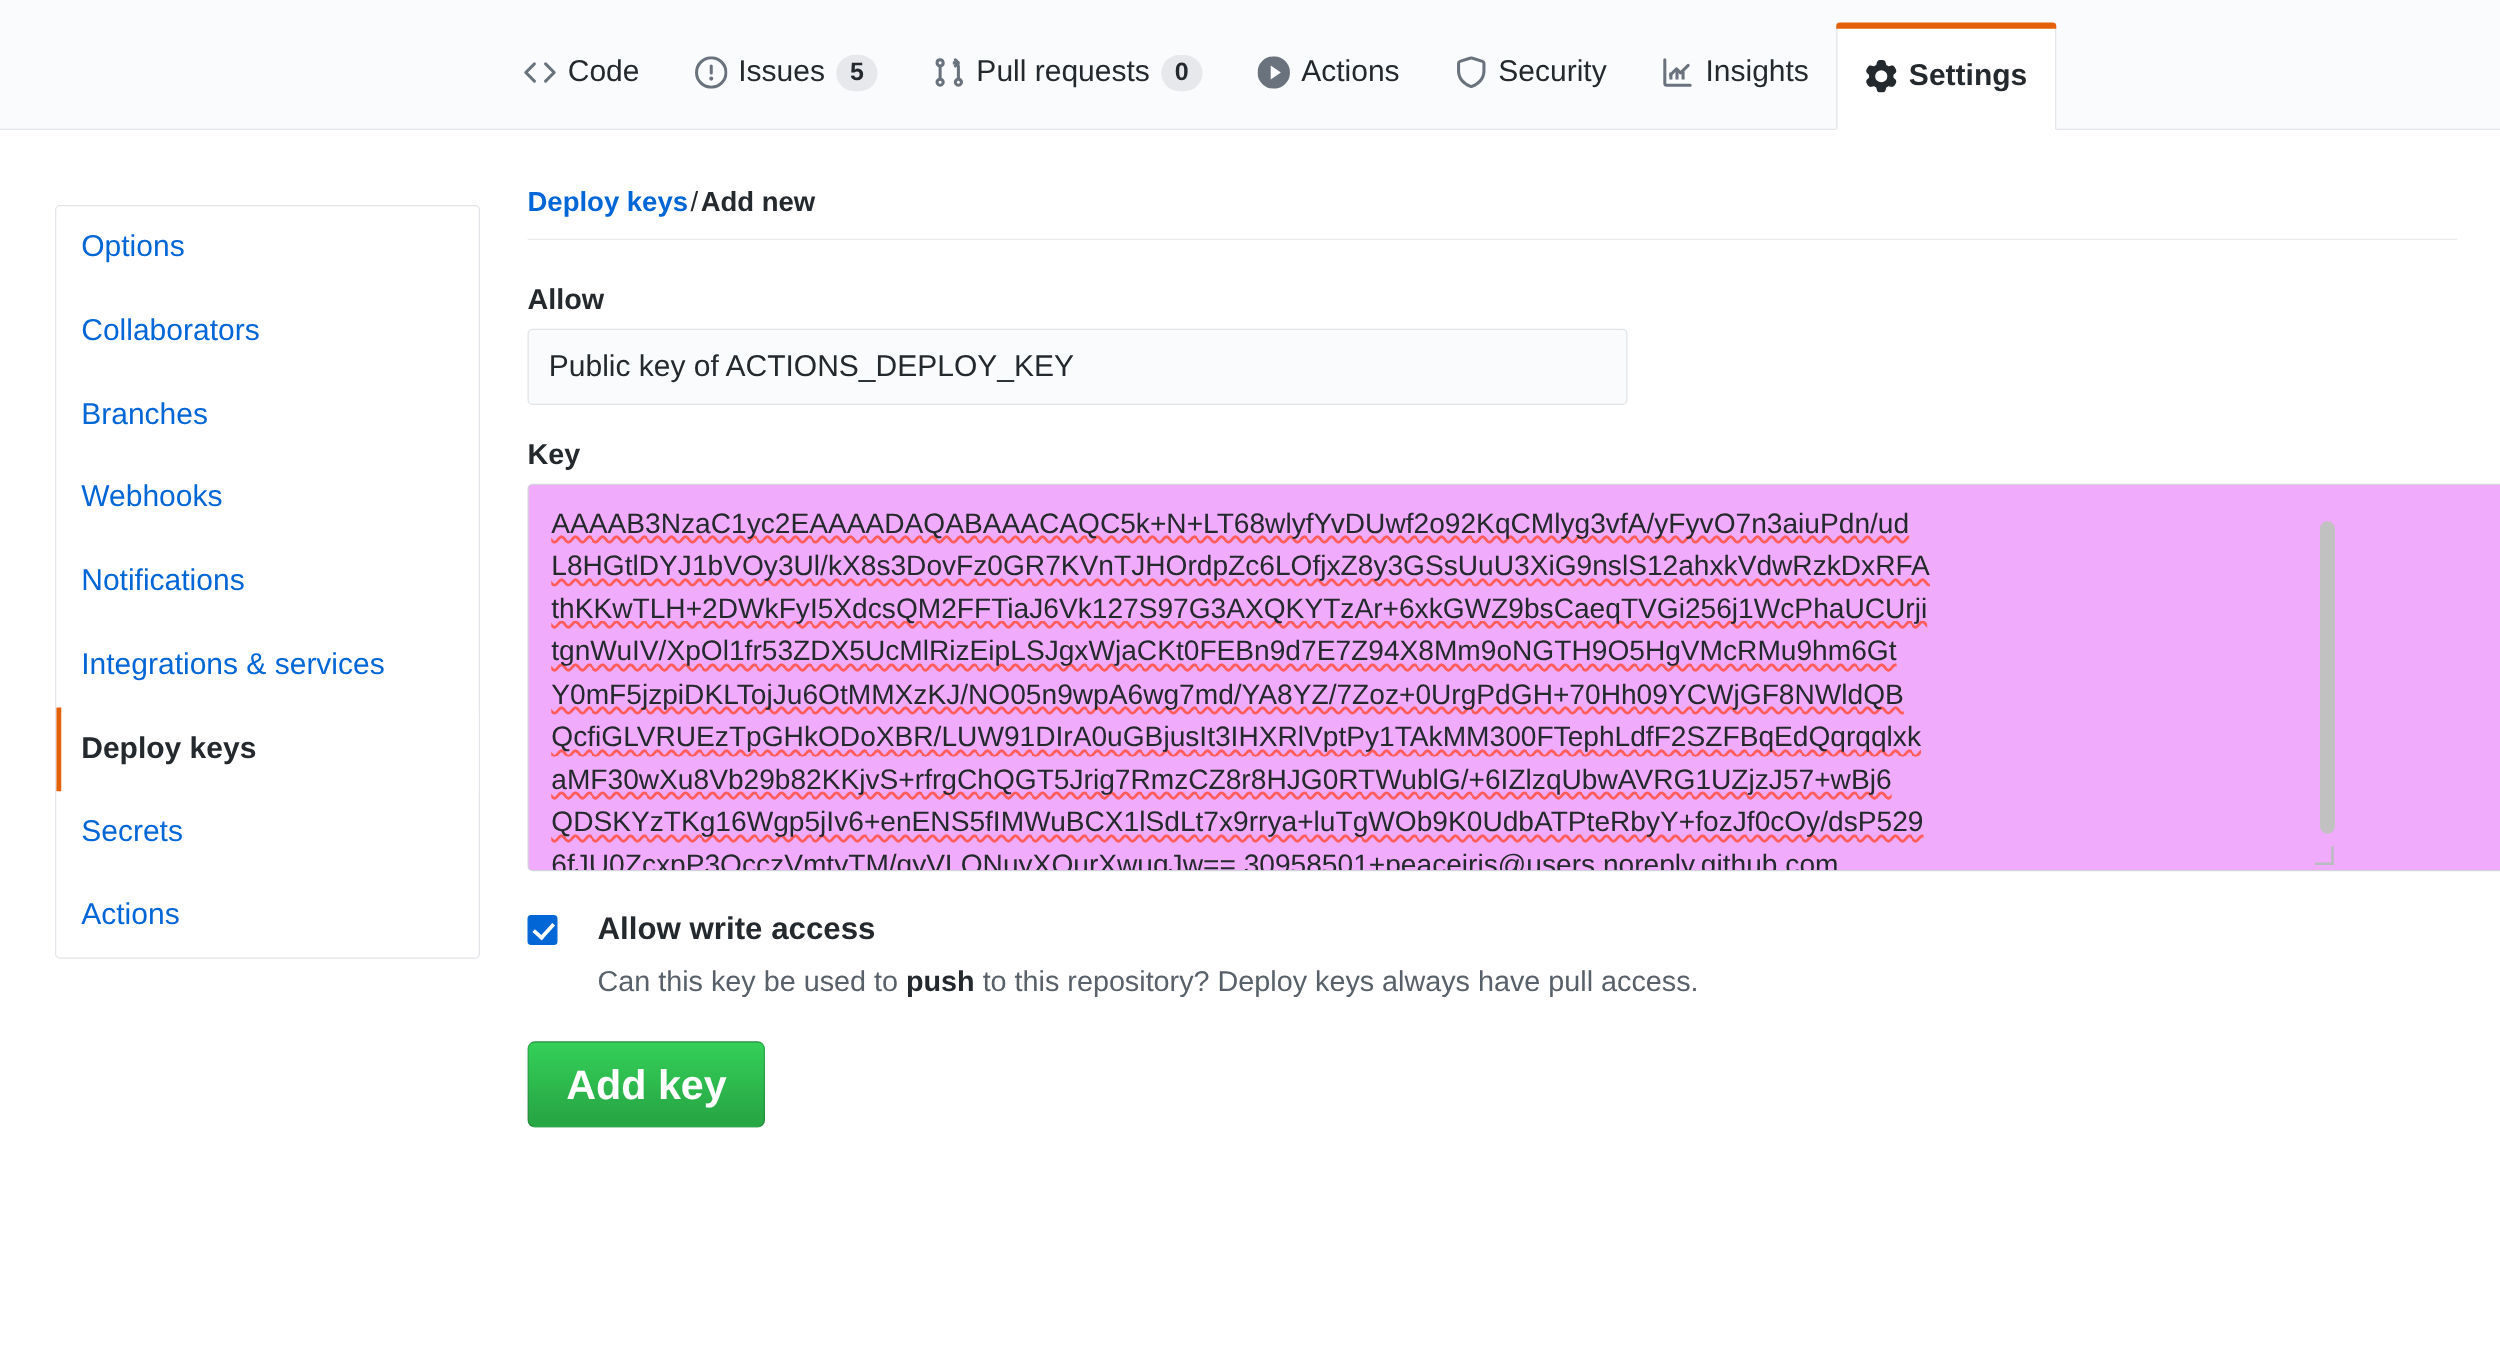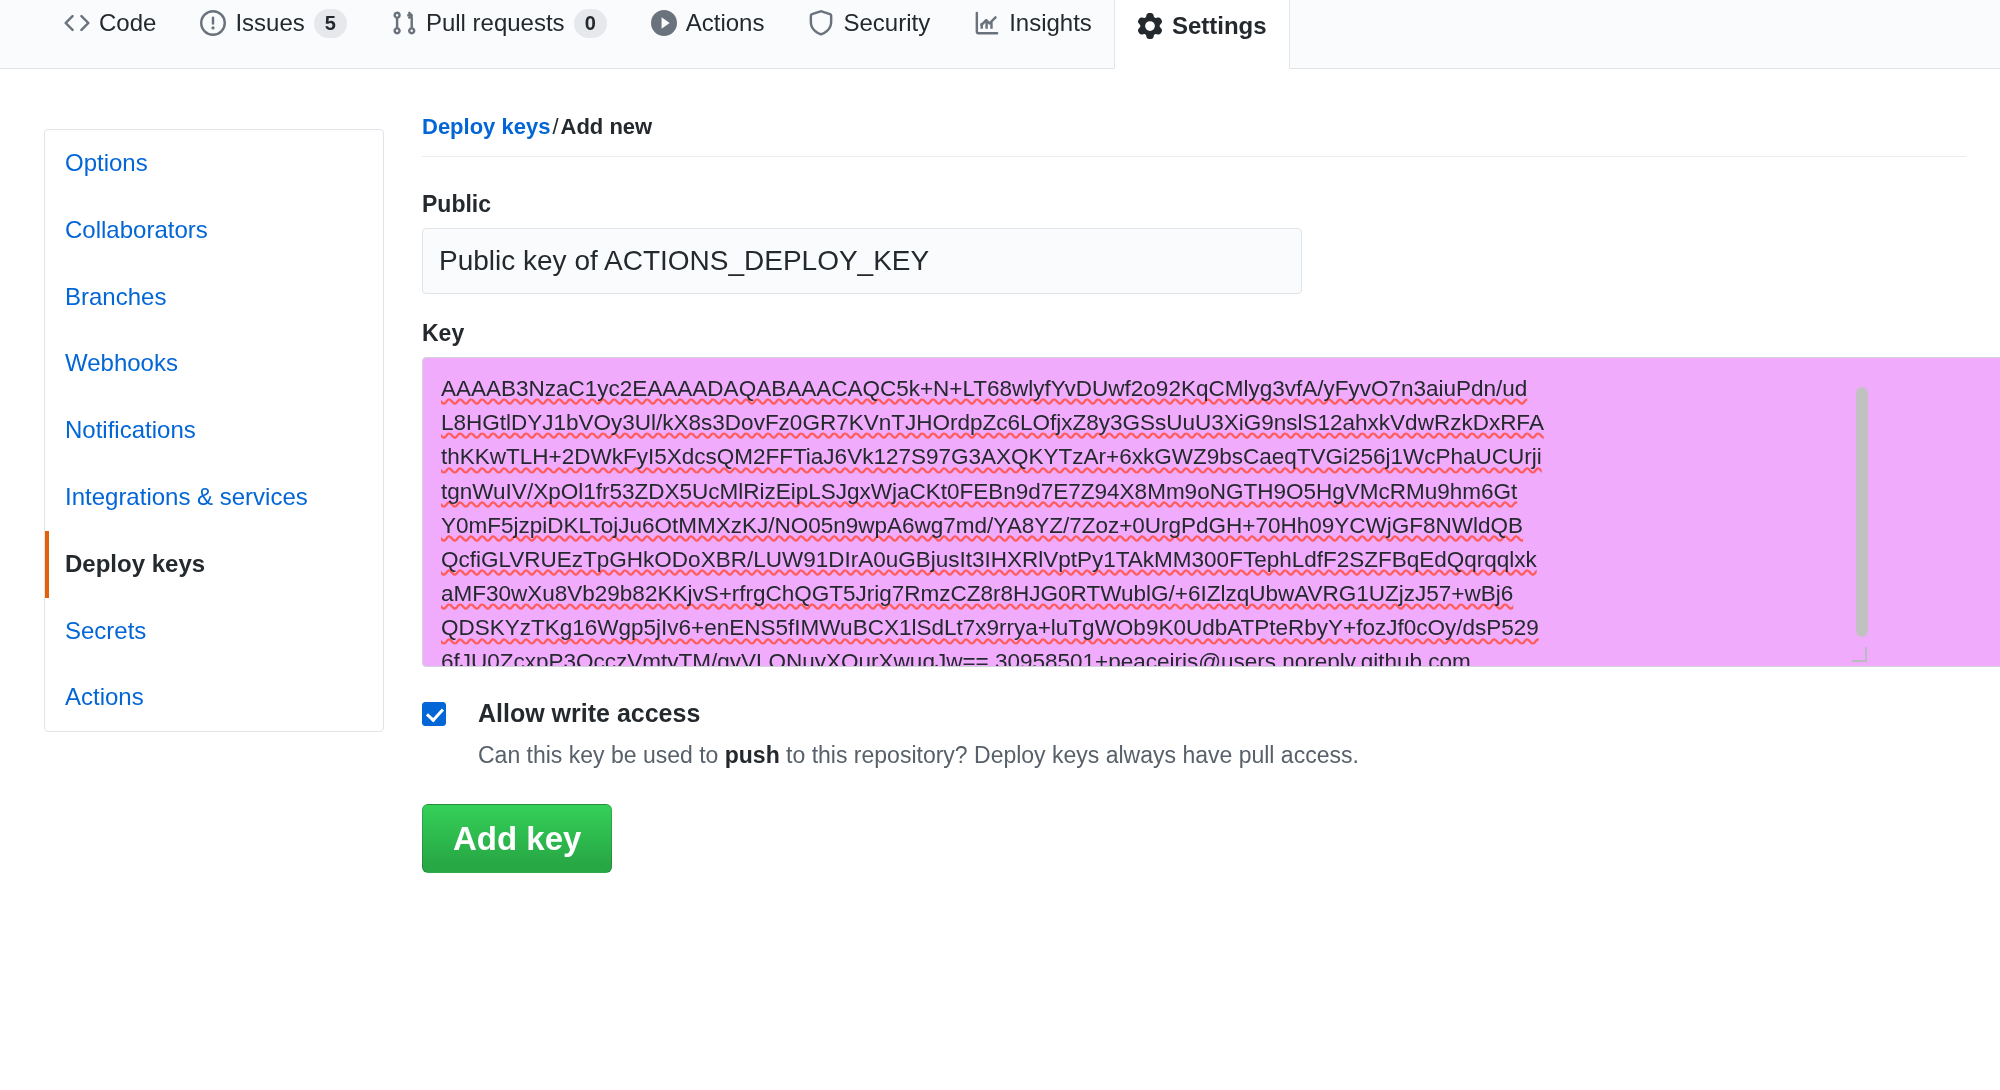--- a/index.html
+++ b/index.html
@@ -8,26 +8,27 @@
     margin: 0; padding: 0;
     width: 2000px; height: 1090px;
     background: #ffffff;
     font-family: "Liberation Sans", sans-serif;
     -webkit-font-smoothing: antialiased;
   }
 
   
   .repo-nav {
     position: relative;
-    height: 69px;
+    height: 104px;
     background: #fafbfc;
     border-bottom: 1px solid #e1e4e8;
     display: flex;
     align-items: flex-end;
     padding-left: 42px;
+    justify-content: center;
   }
   .repo-nav-inner { display: flex; align-items: stretch; height: 90px; }
   .nav-tab {
     display: flex;
     align-items: center;
     gap: 9px;
     padding: 0 22px;
     height: 90px;
     font-size: 24px;
     color: #24292e;
@@ -148,21 +149,21 @@
     display: block;
     font-size: 23px;
     font-weight: bold;
     color: #24292e;
     margin-bottom: 10px;
   }
   .form-control {
     display: block;
     width: 880px;
     padding: 14px 16px;
-    font-size: 28px;
+    font-size: 24px;
     font-family: "Liberation Sans", sans-serif;
     color: #24292e;
     background: #fafbfc;
     border: 1px solid #e1e4e8;
     border-radius: 4px;
     outline: none;
     line-height: 1.3;
   }
   .key-wrap { position: relative; width: 1450px; }
   .key-area {
@@ -382,21 +383,21 @@
 
     <div class="subhead">
       <h2 class="subhead-heading">
         <a href="#">Deploy keys</a><span class="subhead-sep">/</span><span class="subhead-current">Add new</span>
       </h2>
     </div>
 
     <form>
 
       <div class="form-group">
-        <label class="form-label">Public</label>
+        <label class="form-label">Allow</label>
         <input class="form-control" type="text" value="Public key of ACTIONS_DEPLOY_KEY" style="">
       </div>
 
       <div class="form-group">
         <label class="form-label">Key</label>
         <div class="key-wrap">
           <div class="key-area" id="key-area"><span class="key-line">AAAAB3NzaC1yc2EAAAADAQABAAACAQC5k+N+LT68wlyfYvDUwf2o92KqCMlyg3vfA/yFyvO7n3aiuPdn/ud</span><span class="key-line">L8HGtlDYJ1bVOy3Ul/kX8s3DovFz0GR7KVnTJHOrdpZc6LOfjxZ8y3GSsUuU3XiG9nslS12ahxkVdwRzkDxRFA</span><span class="key-line">thKKwTLH+2DWkFyI5XdcsQM2FFTiaJ6Vk127S97G3AXQKYTzAr+6xkGWZ9bsCaeqTVGi256j1WcPhaUCUrji</span><span class="key-line">tgnWuIV/XpOl1fr53ZDX5UcMlRizEipLSJgxWjaCKt0FEBn9d7E7Z94X8Mm9oNGTH9O5HgVMcRMu9hm6Gt</span><span class="key-line">Y0mF5jzpiDKLTojJu6OtMMXzKJ/NO05n9wpA6wg7md/YA8YZ/7Zoz+0UrgPdGH+70Hh09YCWjGF8NWldQB</span><span class="key-line">QcfiGLVRUEzTpGHkODoXBR/LUW91DIrA0uGBjusIt3IHXRlVptPy1TAkMM300FTephLdfF2SZFBqEdQqrqqlxk</span><span class="key-line">aMF30wXu8Vb29b82KKjvS+rfrgChQGT5Jrig7RmzCZ8r8HJG0RTWublG/+6IZlzqUbwAVRG1UZjzJ57+wBj6</span><span class="key-line">QDSKYzTKg16Wgp5jIv6+enENS5fIMWuBCX1lSdLt7x9rrya+luTgWOb9K0UdbATPteRbyY+fozJf0cOy/dsP529</span><span class="key-line plain">6fJU0ZcxpP3QcczVmtyTM/gyVLONuyXOurXwuqJw== 30958501+peaceiris@users.noreply.github.com</span></div>
           <div class="scrollbar"></div>
           <div class="resize-grip"></div>
         </div>

